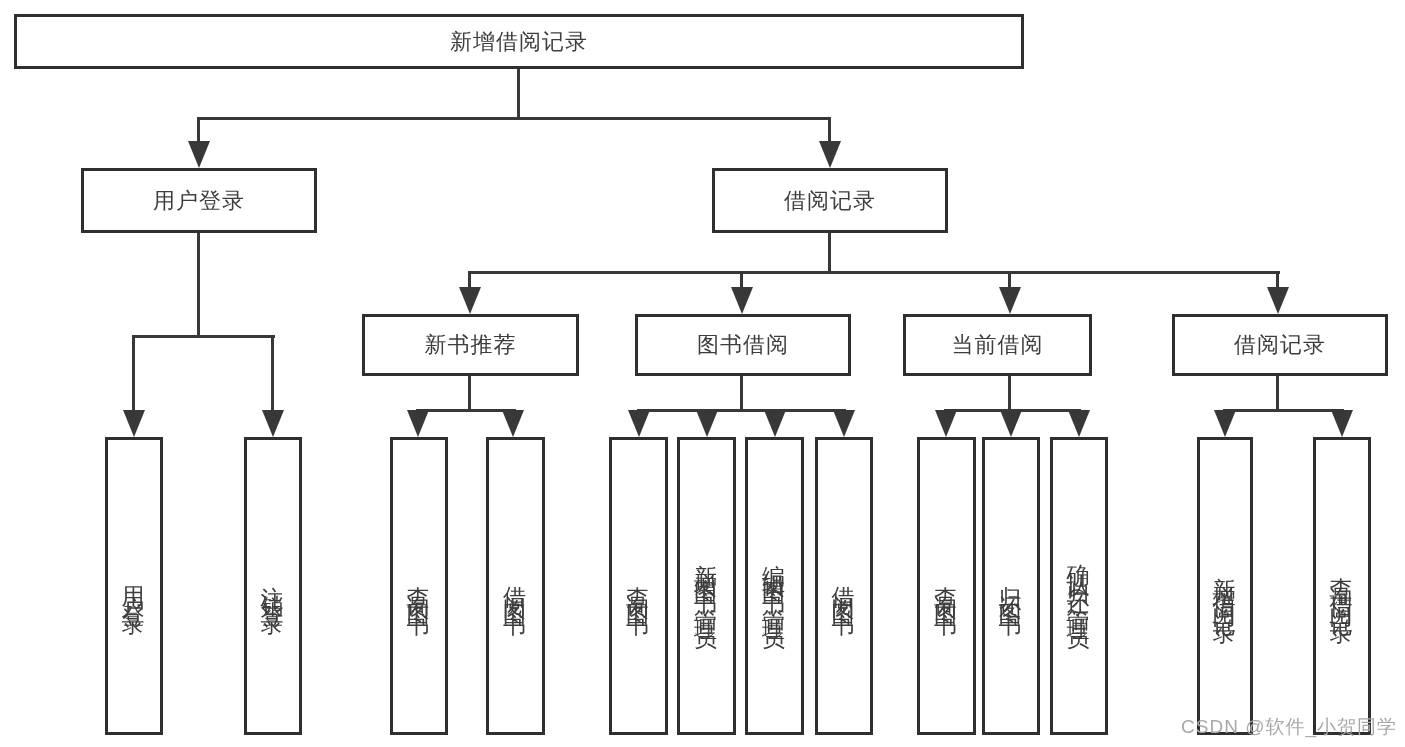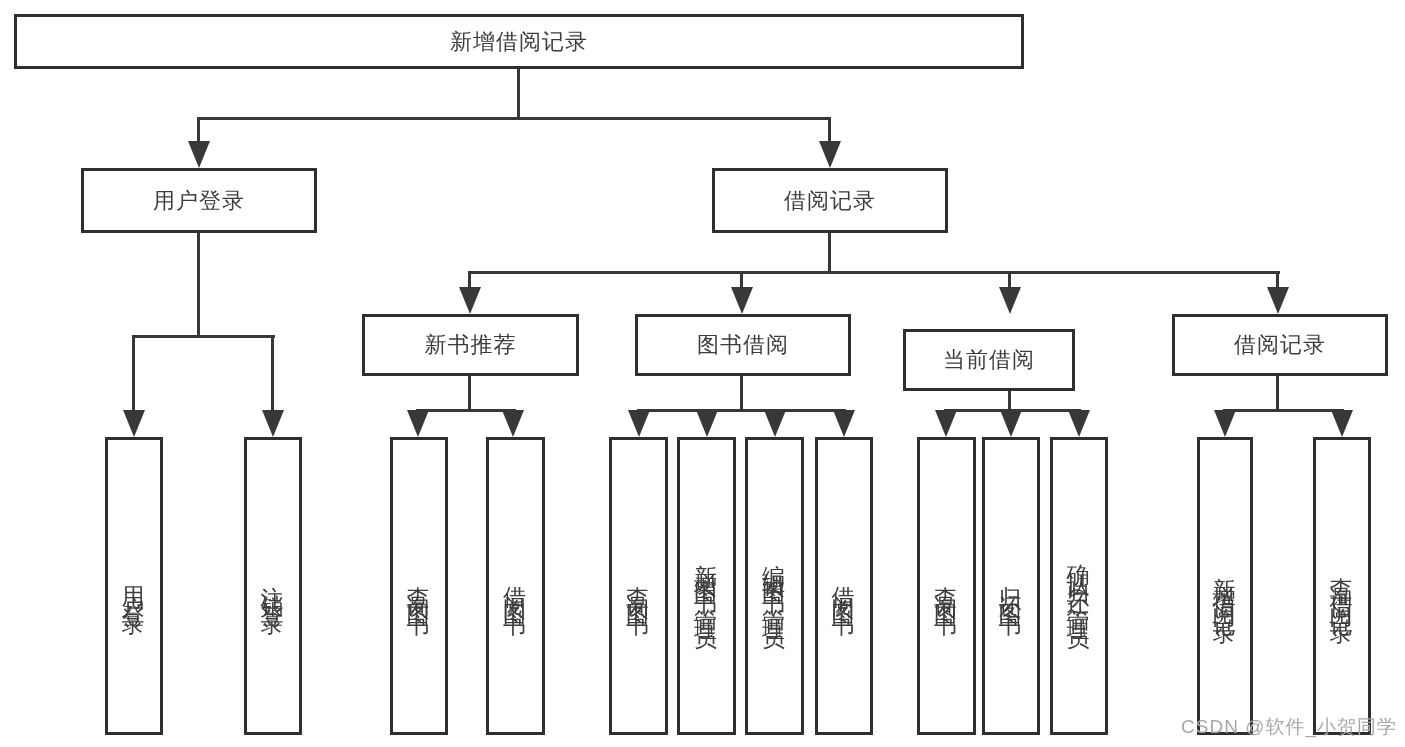--- a/index.html
+++ b/index.html
@@ -87,21 +87,21 @@
       </div>
       <div class="box h" style="left: 712px; top: 168px; width: 236px; height: 65px;">
         <span class="lbl">借阅记录</span>
       </div>
       <div class="box h" style="left: 362px; top: 314px; width: 217px; height: 62px; text-align: center;">
         <span class="lbl">新书推荐</span>
       </div>
       <div class="box h" style="left: 635px; top: 314px; width: 216px; height: 62px;">
         <span class="lbl">图书借阅</span>
       </div>
-      <div class="box h" style="left: 903px; top: 314px; width: 172px; height: 62px; margin-top: 15px;">
+      <div class="box h" style="left: 903px; top: 314px; width: 189px; height: 62px;">
         <span class="lbl">当前借阅</span>
       </div>
       <div class="box h" style="left: 1172px; top: 314px; width: 216px; height: 62px;">
         <span class="lbl">借阅记录</span>
       </div>
       <div class="box v" style="left: 105px; top: 437px; width: 58px; height: 298px;">
         <span class="lbl">用户登录</span>
       </div>
       <div class="box v" style="left: 244px; top: 437px; width: 58px; height: 298px;">
         <span class="lbl">注销登录</span>

